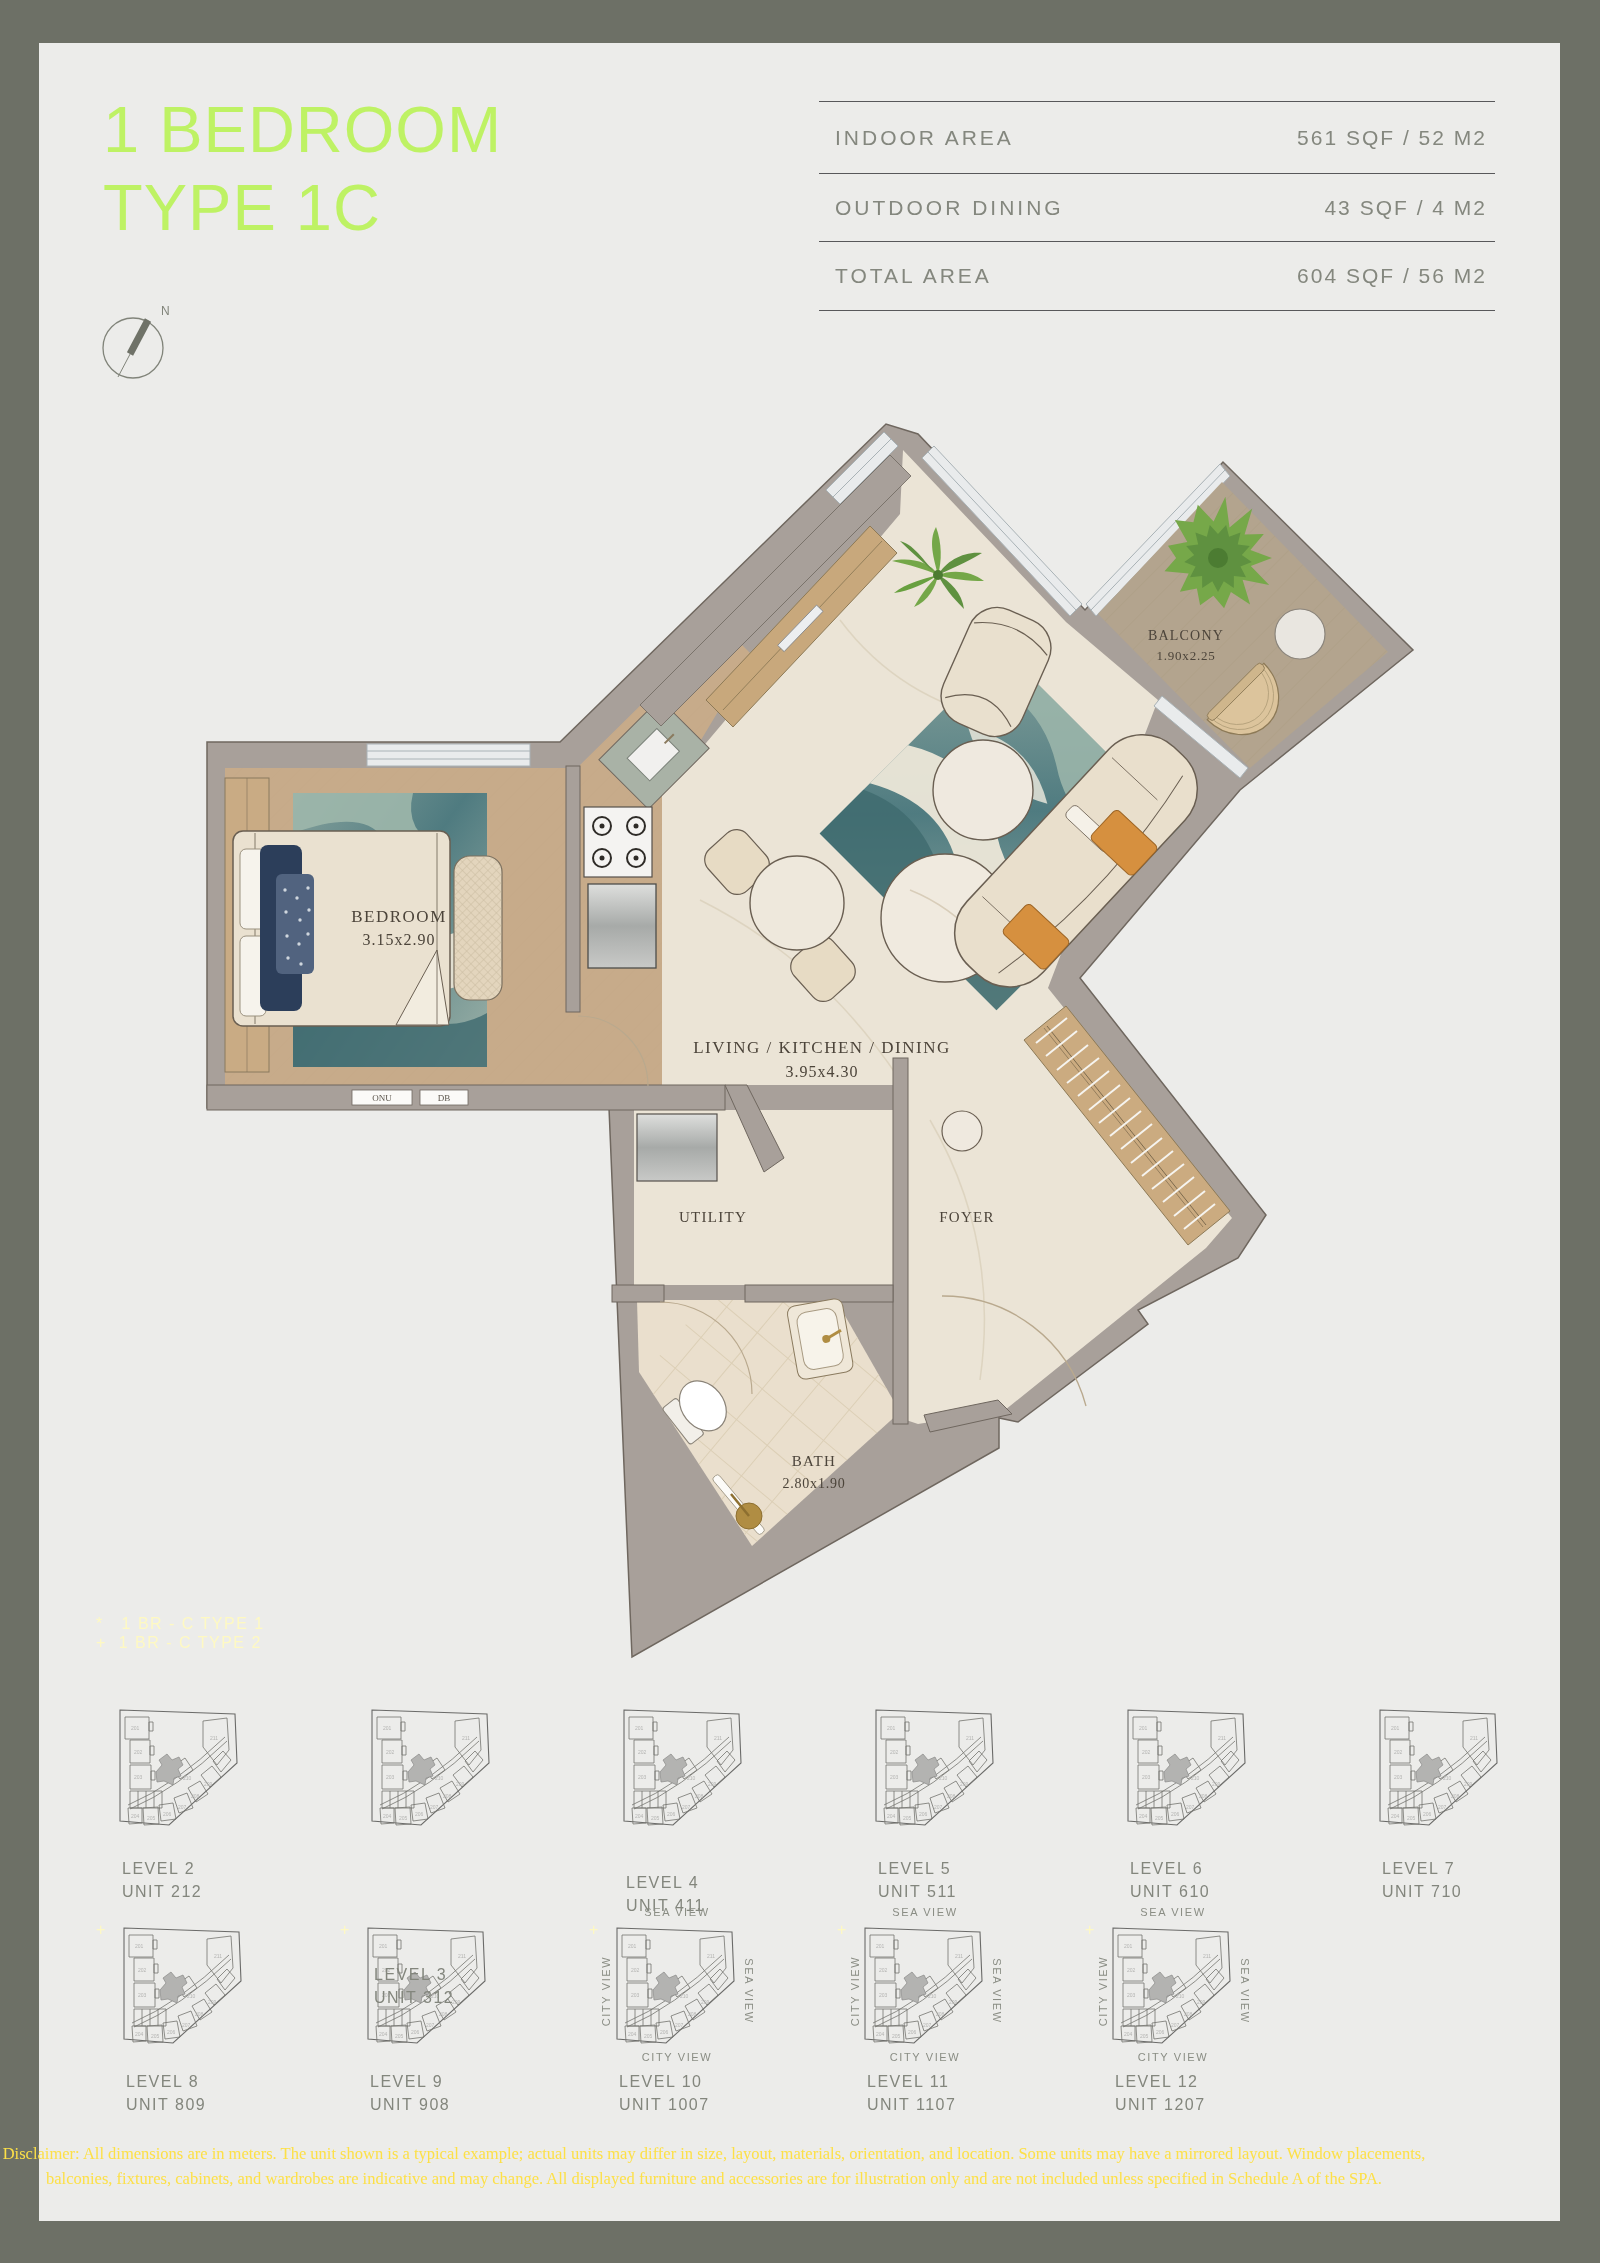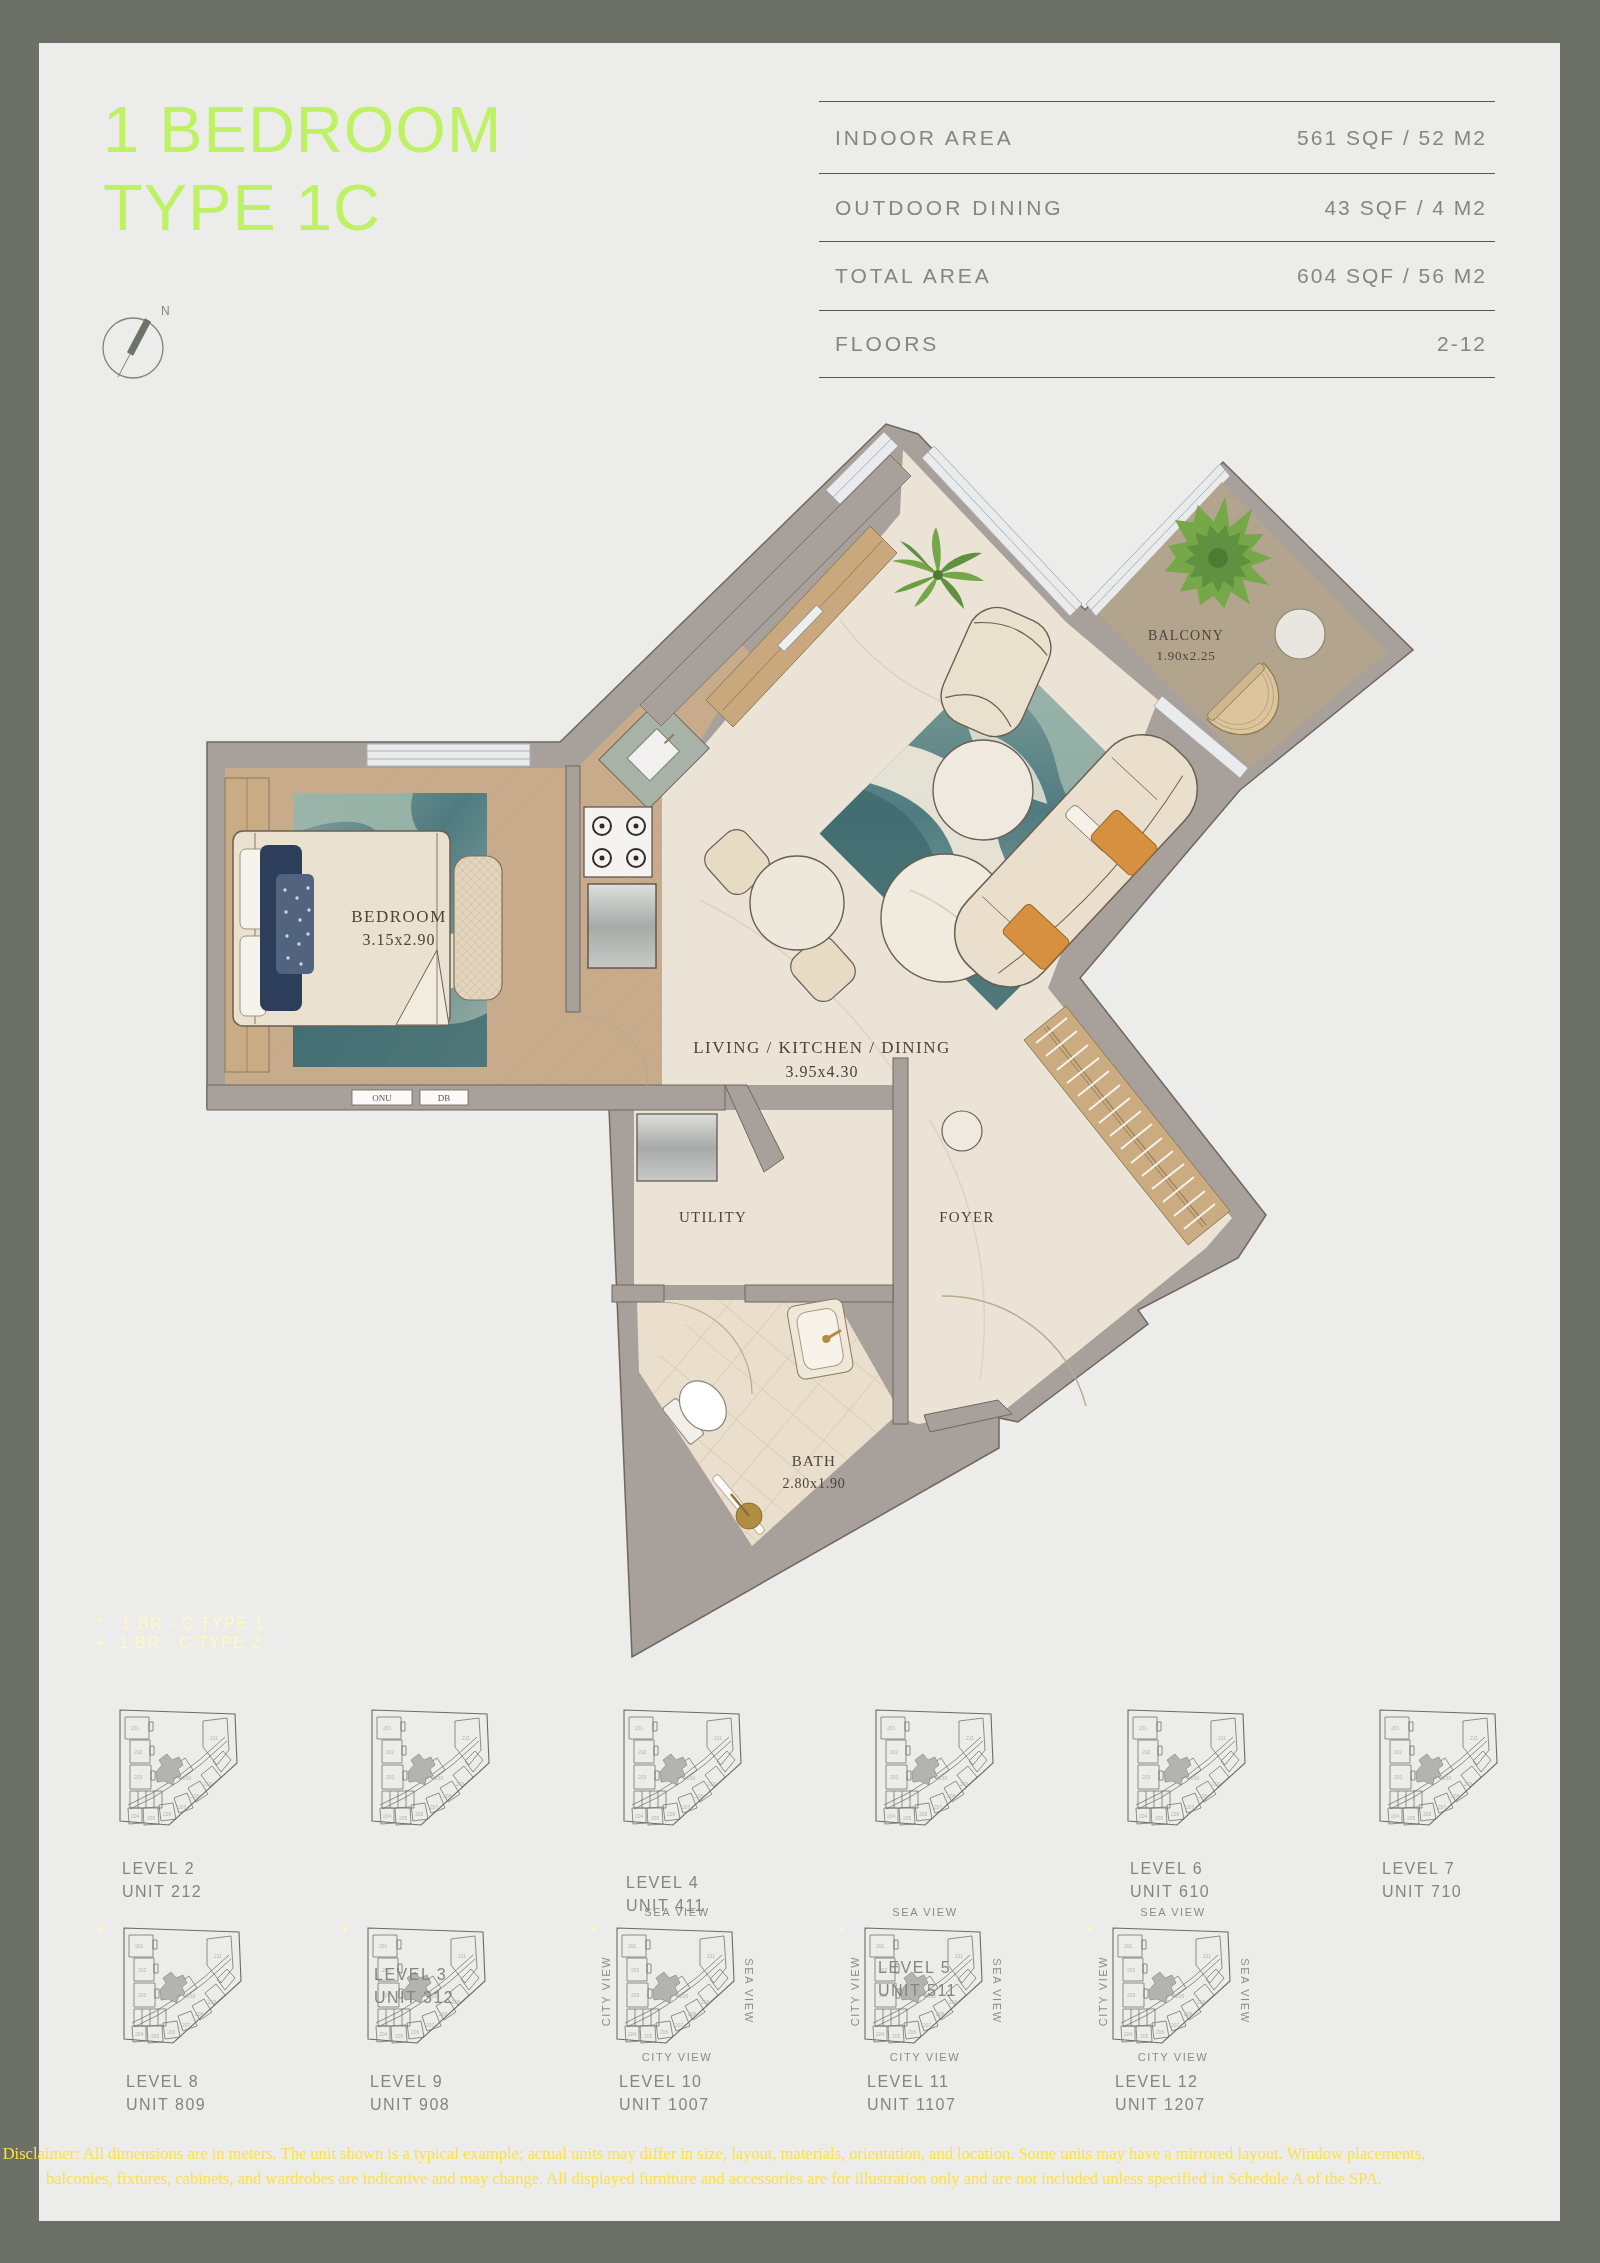--- a/index.html
+++ b/index.html
@@ -27,24 +27,20 @@
       <span class="val">561 SQF / 52 M2</span>
     </div>
   <div class="trow" style="height:67px">
       <span class="lab">OUTDOOR DINING</span>
       <span class="val">43 SQF / 4 M2</span>
     </div>
   <div class="trow" style="height:68px">
       <span class="lab">TOTAL AREA</span>
       <span class="val">604 SQF / 56 M2</span>
     </div>
-  <div class="trow" style="height:66px">
-      <span class="lab">FLOORS</span>
-      <span class="val">2-12</span>
-    </div>
   <div class="trow" style="height:0px"></div>
 </div>
 <svg class="abs" id="plan" style="left:0;top:0" width="1600" height="2263" viewBox="0 0 1600 2263">
   <defs>
     <linearGradient id="rugG" x1="0" y1="0" x2="1" y2="1">
       <stop offset="0" stop-color="#84a09b"></stop>
         <stop offset="0.45" stop-color="#4f7b80"></stop>
         <stop offset="1" stop-color="#9db2a8"></stop>
     </linearGradient>
     <linearGradient id="fridgeG" x1="0" y1="0" x2="0" y2="1">
@@ -361,21 +357,21 @@
   <use href="#mini" x="617" y="1928"></use>
   <use href="#mini" x="865" y="1928"></use>
   <use href="#mini" x="1113" y="1928"></use>
 </svg>
 
 <div class="abs legend" style="left:96px;top:1614px;">*&nbsp;&nbsp;&nbsp;1 BR - C TYPE 1<br>+&nbsp;&nbsp;1 BR - C TYPE 2</div>
 
 <div class="abs lvl" style="left:122px;top:1857px;">LEVEL 2<br>UNIT 212</div>
 <div class="abs lvl" style="left:374px;top:1963px;">LEVEL 3<br>UNIT 312</div>
 <div class="abs lvl" style="left:626px;top:1857px;margin-top:14px;">LEVEL 4<br>UNIT 411</div>
-<div class="abs lvl" style="left:878px;top:1956px;">LEVEL 5<br>UNIT 511</div>
+<div class="abs lvl" style="left:878px;top:1857px;">LEVEL 5<br>UNIT 511</div>
 <div class="abs lvl" style="left:1130px;top:1857px;">LEVEL 6<br>UNIT 610</div>
 <div class="abs lvl" style="left:1382px;top:1857px;">LEVEL 7<br>UNIT 710</div>
 
 <div class="abs lvl" style="left:126px;top:2070px;">LEVEL 8<br>UNIT 809</div>
 <div class="abs lvl" style="left:370px;top:2070px;">LEVEL 9<br>UNIT 908</div>
 <div class="abs lvl" style="left:619px;top:2070px;">LEVEL 10<br>UNIT 1007</div>
 <div class="abs lvl" style="left:867px;top:2070px;">LEVEL 11<br>UNIT 1107</div>
 <div class="abs lvl" style="left:1115px;top:2070px;">LEVEL 12<br>UNIT 1207</div>
 
 <div class="abs legend" style="left:96px;top:1920px;">+</div>

